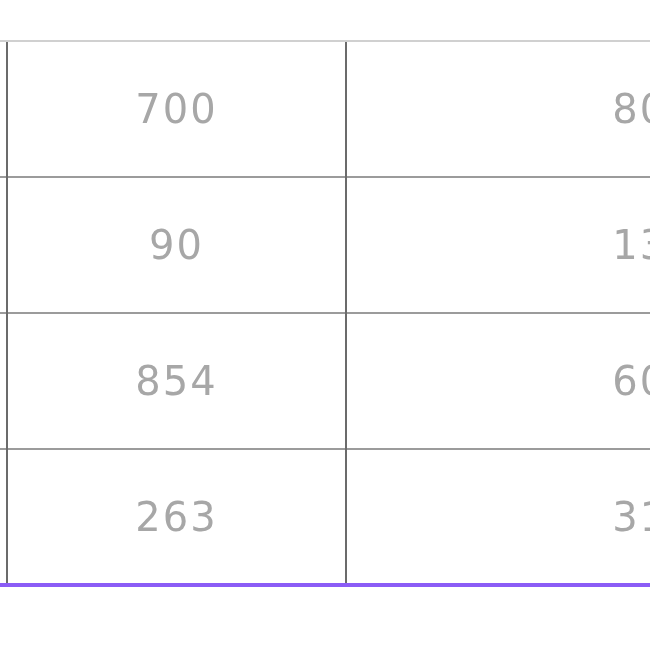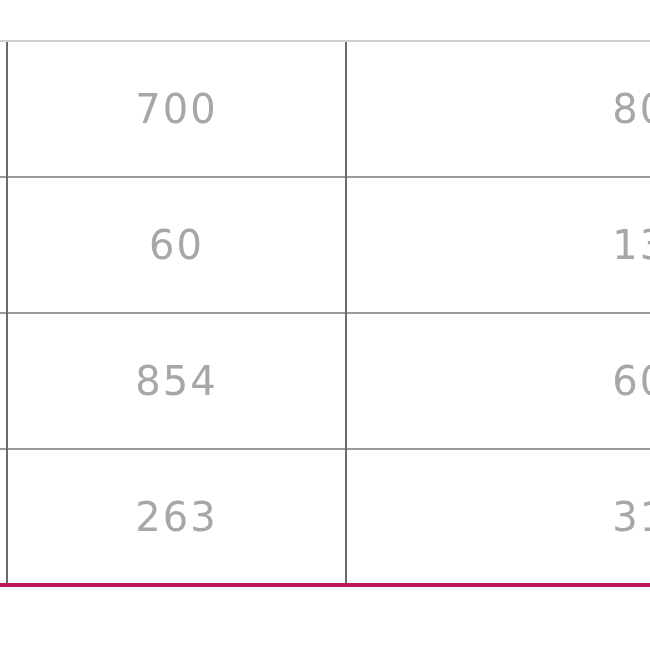--- a/index.html
+++ b/index.html
@@ -57,21 +57,21 @@
     background: #ffffff;
   }
 
   
   table.data-table tr.row-first > td {
     border-top: 2px solid #d0d0d0;
   }
 
   
   table.data-table tr.row-last > td {
-    border-bottom: 4px solid #be185d;
+    border-bottom: 4px solid #8b5cf6;
   }
 
   
   table.data-table td.cell-cropped {
     border-left: none;
     color: transparent;
   }
 
   tr { height: 136px; }
 </style>
@@ -90,21 +90,21 @@
       <tbody>
 
         <tr class="row-first">
           <td class="cell-cropped"></td>
           <td>700</td>
           <td>800</td>
         </tr>
 
         <tr>
           <td class="cell-cropped"></td>
-          <td>60</td>
+          <td>90</td>
           <td>130</td>
         </tr>
 
         <tr>
           <td class="cell-cropped"></td>
           <td>854</td>
           <td>603</td>
         </tr>
 
         <tr class="row-last">

